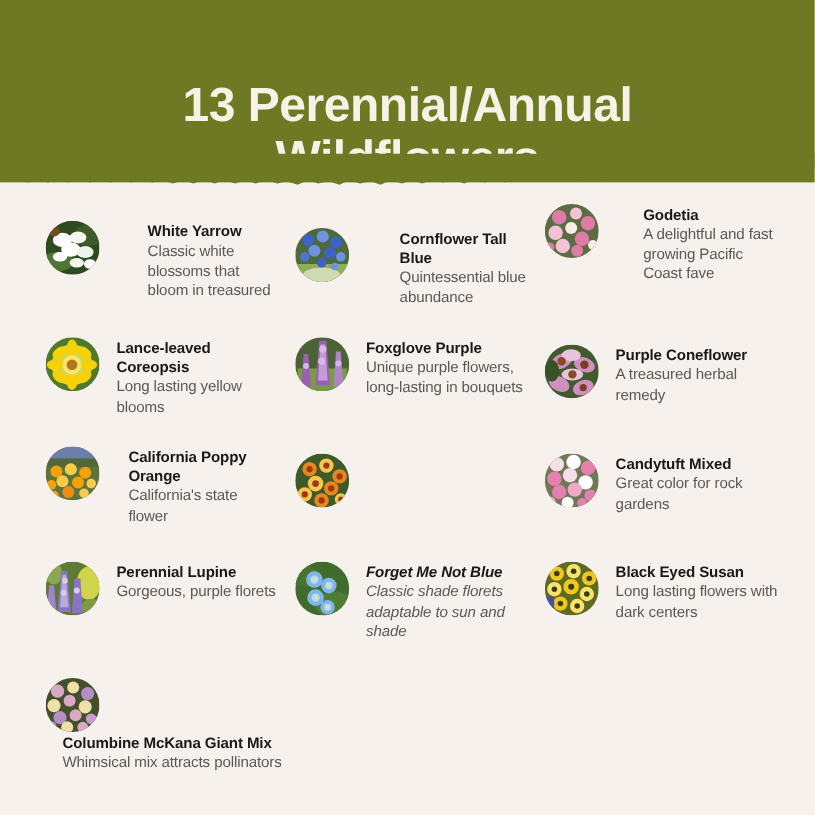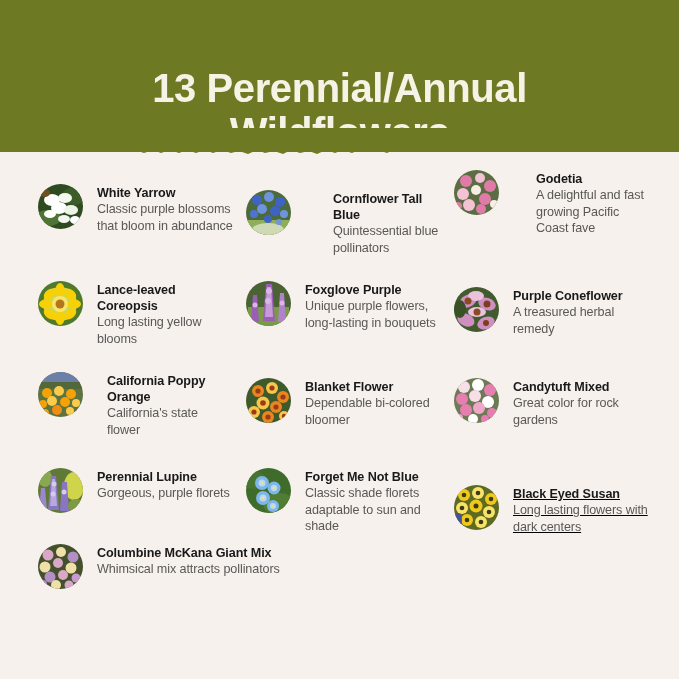--- a/index.html
+++ b/index.html
@@ -140,39 +140,39 @@
              L274,23 L265,25 L257,22 L248,26 L239,23 L231,25 L222,22 L213,25
              L205,22 L196,25 L187,22 L179,25 L170,22 L161,25 L153,22 L144,25
              L135,22 L127,24 L118,21 L109,24 L101,21 L92,24 L83,21 L75,24
              L66,21 L57,24 L49,21 L40,24 L31,21 L23,24 L14,21 L6,23 L0,21 Z" fill="#6e7a23"></path>
   </svg>
 
   <div class="grid">
 
     <div class="row" style="height:98px;">
 
-      <div class="item c0" style="top:26px;">
+      <div class="item c0" style="top:26px;gap:26px;">
         <div class="thumb">
           <svg width="45" height="45" viewBox="0 0 45 45">
             <rect width="45" height="45" fill="#2e4a20"></rect>
             <ellipse cx="10" cy="34" rx="13" ry="8" fill="#4e7436"></ellipse>
             <ellipse cx="36" cy="12" rx="12" ry="9" fill="#3c5c29"></ellipse>
             <ellipse cx="14" cy="16" rx="8" ry="6" fill="#ffffff"></ellipse>
             <ellipse cx="27" cy="14" rx="7" ry="5" fill="#f4f8f0"></ellipse>
             <ellipse cx="21" cy="24" rx="8" ry="6" fill="#ffffff"></ellipse>
             <ellipse cx="33" cy="26" rx="7" ry="5" fill="#eef3e8"></ellipse>
             <ellipse cx="12" cy="30" rx="6" ry="4" fill="#ffffff"></ellipse>
             <ellipse cx="26" cy="35" rx="6" ry="4" fill="#f2f6ee"></ellipse>
             <ellipse cx="37" cy="36" rx="5" ry="4" fill="#ffffff"></ellipse>
             <ellipse cx="7" cy="9" rx="5" ry="4" fill="#6d4f22"></ellipse>
           </svg>
         </div>
         <div class="txt">
           <p class="nm">White Yarrow</p>
-          <p class="ds">Classic purple blossoms that bloom in abundance</p>
+          <p class="ds">Classic white blossoms that bloom in treasured</p>
         </div>
       </div>
 
       <div class="item c1" style="top:32px;gap:28px;">
         <div class="thumb">
           <svg width="45" height="45" viewBox="0 0 45 45">
             <rect width="45" height="45" fill="#4b6b3c"></rect>
             <rect y="30" width="45" height="15" fill="#8fae5a"></rect>
             <ellipse cx="22" cy="40" rx="16" ry="7" fill="#cfd9b4"></ellipse>
             <circle cx="11" cy="10" r="5" fill="#3f63c4"></circle>
@@ -181,21 +181,21 @@
             <circle cx="16" cy="19" r="5" fill="#6f93de"></circle>
             <circle cx="29" cy="21" r="5" fill="#3f63c4"></circle>
             <circle cx="8" cy="24" r="4" fill="#4f74cf"></circle>
             <circle cx="38" cy="24" r="4" fill="#6f93de"></circle>
             <circle cx="22" cy="29" r="4" fill="#3f63c4"></circle>
             <circle cx="33" cy="32" r="3" fill="#6f93de"></circle>
           </svg>
         </div>
         <div class="txt">
           <p class="nm">Cornflower Tall Blue</p>
-          <p class="ds">Quintessential blue pollinators</p>
+          <p class="ds">Quintessential blue abundance</p>
         </div>
       </div>
 
       <div class="item c2" style="top:12px;gap:23px;">
         <div class="thumb">
           <svg width="45" height="45" viewBox="0 0 45 45">
             <rect width="45" height="45" fill="#5b6e43"></rect>
             <circle cx="12" cy="11" r="6" fill="#e07aa6"></circle>
             <circle cx="26" cy="8" r="5" fill="#f3c3d5"></circle>
             <circle cx="36" cy="16" r="6" fill="#e07aa6"></circle>
@@ -332,24 +332,20 @@
             <circle cx="30" cy="29" r="6" fill="#e8861f"></circle>
             <circle cx="30" cy="29" r="2.6" fill="#9c3a18"></circle>
             <circle cx="8" cy="34" r="6" fill="#f6c64d"></circle>
             <circle cx="8" cy="34" r="2.6" fill="#9c3a18"></circle>
             <circle cx="22" cy="39" r="6" fill="#e8861f"></circle>
             <circle cx="22" cy="39" r="2.6" fill="#9c3a18"></circle>
             <circle cx="38" cy="38" r="5" fill="#f6c64d"></circle>
             <circle cx="38" cy="38" r="2.2" fill="#9c3a18"></circle>
           </svg>
         </div>
-        <div class="txt">
-          <p class="nm">Blanket Flower</p>
-          <p class="ds">Dependable bi-colored bloomer</p>
-        </div>
       </div>
 
       <div class="item c2" style="top:26px;">
         <div class="thumb">
           <svg width="45" height="45" viewBox="0 0 45 45">
             <rect width="45" height="45" fill="#6d7a55"></rect>
             <circle cx="10" cy="9" r="6" fill="#f7dfe9"></circle>
             <circle cx="24" cy="7" r="6" fill="#ffffff"></circle>
             <circle cx="36" cy="12" r="6" fill="#e57fb0"></circle>
             <circle cx="8" cy="21" r="6" fill="#e57fb0"></circle>
@@ -387,21 +383,21 @@
             <circle cx="26" cy="24" r="2.5" fill="#d6cbea"></circle>
             <ellipse cx="38" cy="38" rx="8" ry="7" fill="#7e9a44"></ellipse>
           </svg>
         </div>
         <div class="txt">
           <p class="nm">Perennial Lupine</p>
           <p class="ds">Gorgeous, purple florets</p>
         </div>
       </div>
 
-      <div class="item c1" style="top:24px;">
+      <div class="item c1" style="top:24px;font-style:italic;">
         <div class="thumb">
           <svg width="45" height="45" viewBox="0 0 45 45">
             <rect width="45" height="45" fill="#3f6b2b"></rect>
             <ellipse cx="33" cy="36" rx="16" ry="11" fill="#4e7d33"></ellipse>
             <ellipse cx="8" cy="12" rx="12" ry="9" fill="#477530"></ellipse>
             <g fill="#7fb6e8">
               <circle cx="16" cy="15" r="7"></circle>
               <circle cx="28" cy="20" r="6.5"></circle>
               <circle cx="17" cy="30" r="7"></circle>
               <circle cx="27" cy="38" r="6"></circle>
@@ -419,21 +415,21 @@
               <circle cx="27" cy="38" r="1.2"></circle>
             </g>
           </svg>
         </div>
         <div class="txt">
           <p class="nm">Forget Me Not Blue</p>
           <p class="ds">Classic shade florets adaptable to sun and shade</p>
         </div>
       </div>
 
-      <div class="item c2" style="top:41px;text-decoration:underline;">
+      <div class="item c2" style="top:24px;">
         <div class="thumb">
           <svg width="45" height="45" viewBox="0 0 45 45">
             <rect width="45" height="45" fill="#5e6a22"></rect>
             <circle cx="10" cy="10" r="6" fill="#efc81b"></circle>
             <circle cx="10" cy="10" r="2.3" fill="#3b3a12"></circle>
             <circle cx="24" cy="8" r="6" fill="#f7e26a"></circle>
             <circle cx="24" cy="8" r="2.3" fill="#3b3a12"></circle>
             <circle cx="37" cy="14" r="6" fill="#efc81b"></circle>
             <circle cx="37" cy="14" r="2.3" fill="#3b3a12"></circle>
             <circle cx="8" cy="23" r="6" fill="#f7e26a"></circle>
@@ -451,21 +447,21 @@
         </div>
         <div class="txt">
           <p class="nm">Black Eyed Susan</p>
           <p class="ds">Long lasting flowers with dark centers</p>
         </div>
       </div>
     </div>
 
     <div class="row" style="height:90px;">
 
-      <div class="item c0" style="top:4px;width:400px;">
+      <div class="item c0" style="top:25px;width:400px;flex-direction:column;">
         <div class="thumb">
           <svg width="45" height="45" viewBox="0 0 45 45">
             <rect width="45" height="45" fill="#44502c"></rect>
             <circle cx="10" cy="11" r="5.5" fill="#d9a8c6"></circle>
             <circle cx="23" cy="8" r="5" fill="#efe0a8"></circle>
             <circle cx="35" cy="13" r="5.5" fill="#b28fc4"></circle>
             <circle cx="7" cy="23" r="5.5" fill="#efe0a8"></circle>
             <circle cx="20" cy="19" r="5" fill="#d9a8c6"></circle>
             <circle cx="33" cy="24" r="5.5" fill="#efe0a8"></circle>
             <circle cx="12" cy="33" r="5.5" fill="#b28fc4"></circle>

